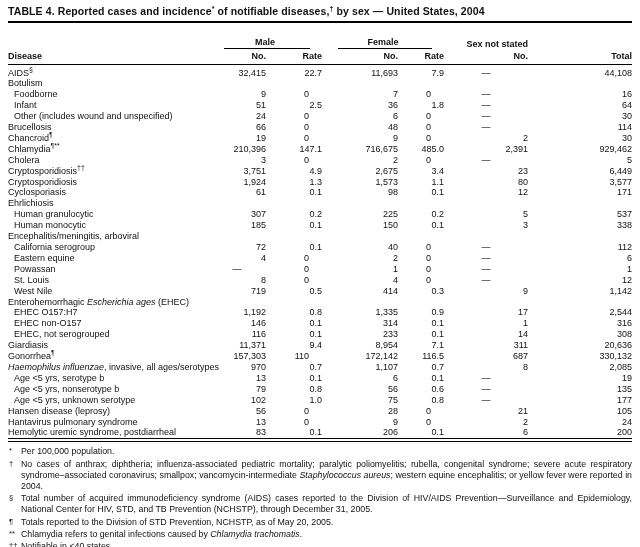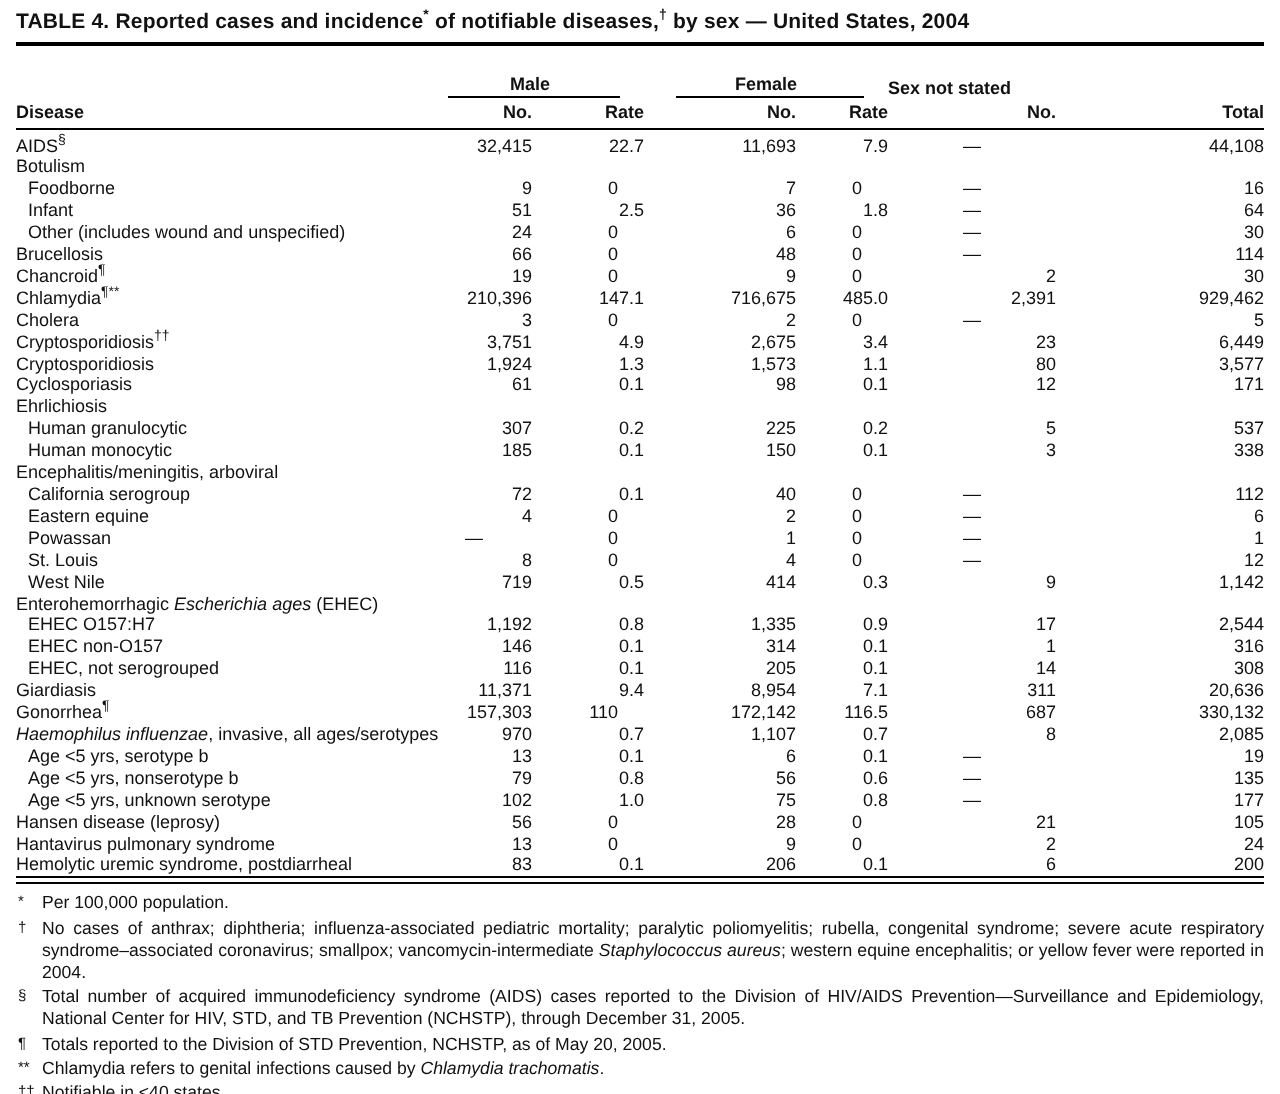--- a/index.html
+++ b/index.html
@@ -17,21 +17,21 @@
   .title sup, td sup { font-size:7px; line-height:0; vertical-align:super; }
   table { width:624px; border-collapse:collapse; table-layout:fixed; border-bottom:1.5px solid #000; }
   col.c-disease { width:200px; }
   col.c-mno { width:58px; }  col.c-mrate { width:56px; }
   col.c-fno { width:76px; }  col.c-frate { width:46px; }
   col.c-sno { width:84px; }  col.c-total { width:104px; }
   thead th { font-size:9px; font-weight:bold; padding:0; vertical-align:bottom; }
   tr.grp-row th { padding-top:14px; }
   .grp-label { text-align:center; font-size:9px; }
   .grp-rule { height:1px; background:#000; margin:1px 12px 0 16px; }
-  .grp-center { text-align:left;margin-top:48px; }
+  .grp-center { text-align:right;margin-top:48px; }
   tr.sub-row th { text-align:right; padding:2px 0 3px 0; border-bottom:1.5px solid #000; }
   tr.sub-row th.left { text-align:left; }
   tbody td {
     font-size:9px; line-height:10.9px; height:10.9px;
     padding:0; white-space:nowrap; overflow:visible;
   }
   tbody tr:first-child td { padding-top:2.5px; }
   td.disease { text-align:left; }
   td.disease.ind { padding-left:6px;margin-left:38px; }
   td.num { text-align:right; }
@@ -299,21 +299,21 @@
         <td class="num">0.1</td>
         <td class="num">314</td>
         <td class="num">0.1</td>
         <td class="num">1</td>
         <td class="num">316</td>
       </tr>
       <tr>
         <td class="disease ind"><span>EHEC, not serogrouped</span></td>
         <td class="num">116</td>
         <td class="num">0.1</td>
-        <td class="num">205</td>
+        <td class="num">233</td>
         <td class="num">0.1</td>
         <td class="num">14</td>
         <td class="num">308</td>
       </tr>
       <tr>
         <td class="disease"><span>Giardiasis</span></td>
         <td class="num">11,371</td>
         <td class="num">9.4</td>
         <td class="num">8,954</td>
         <td class="num">7.1</td>

